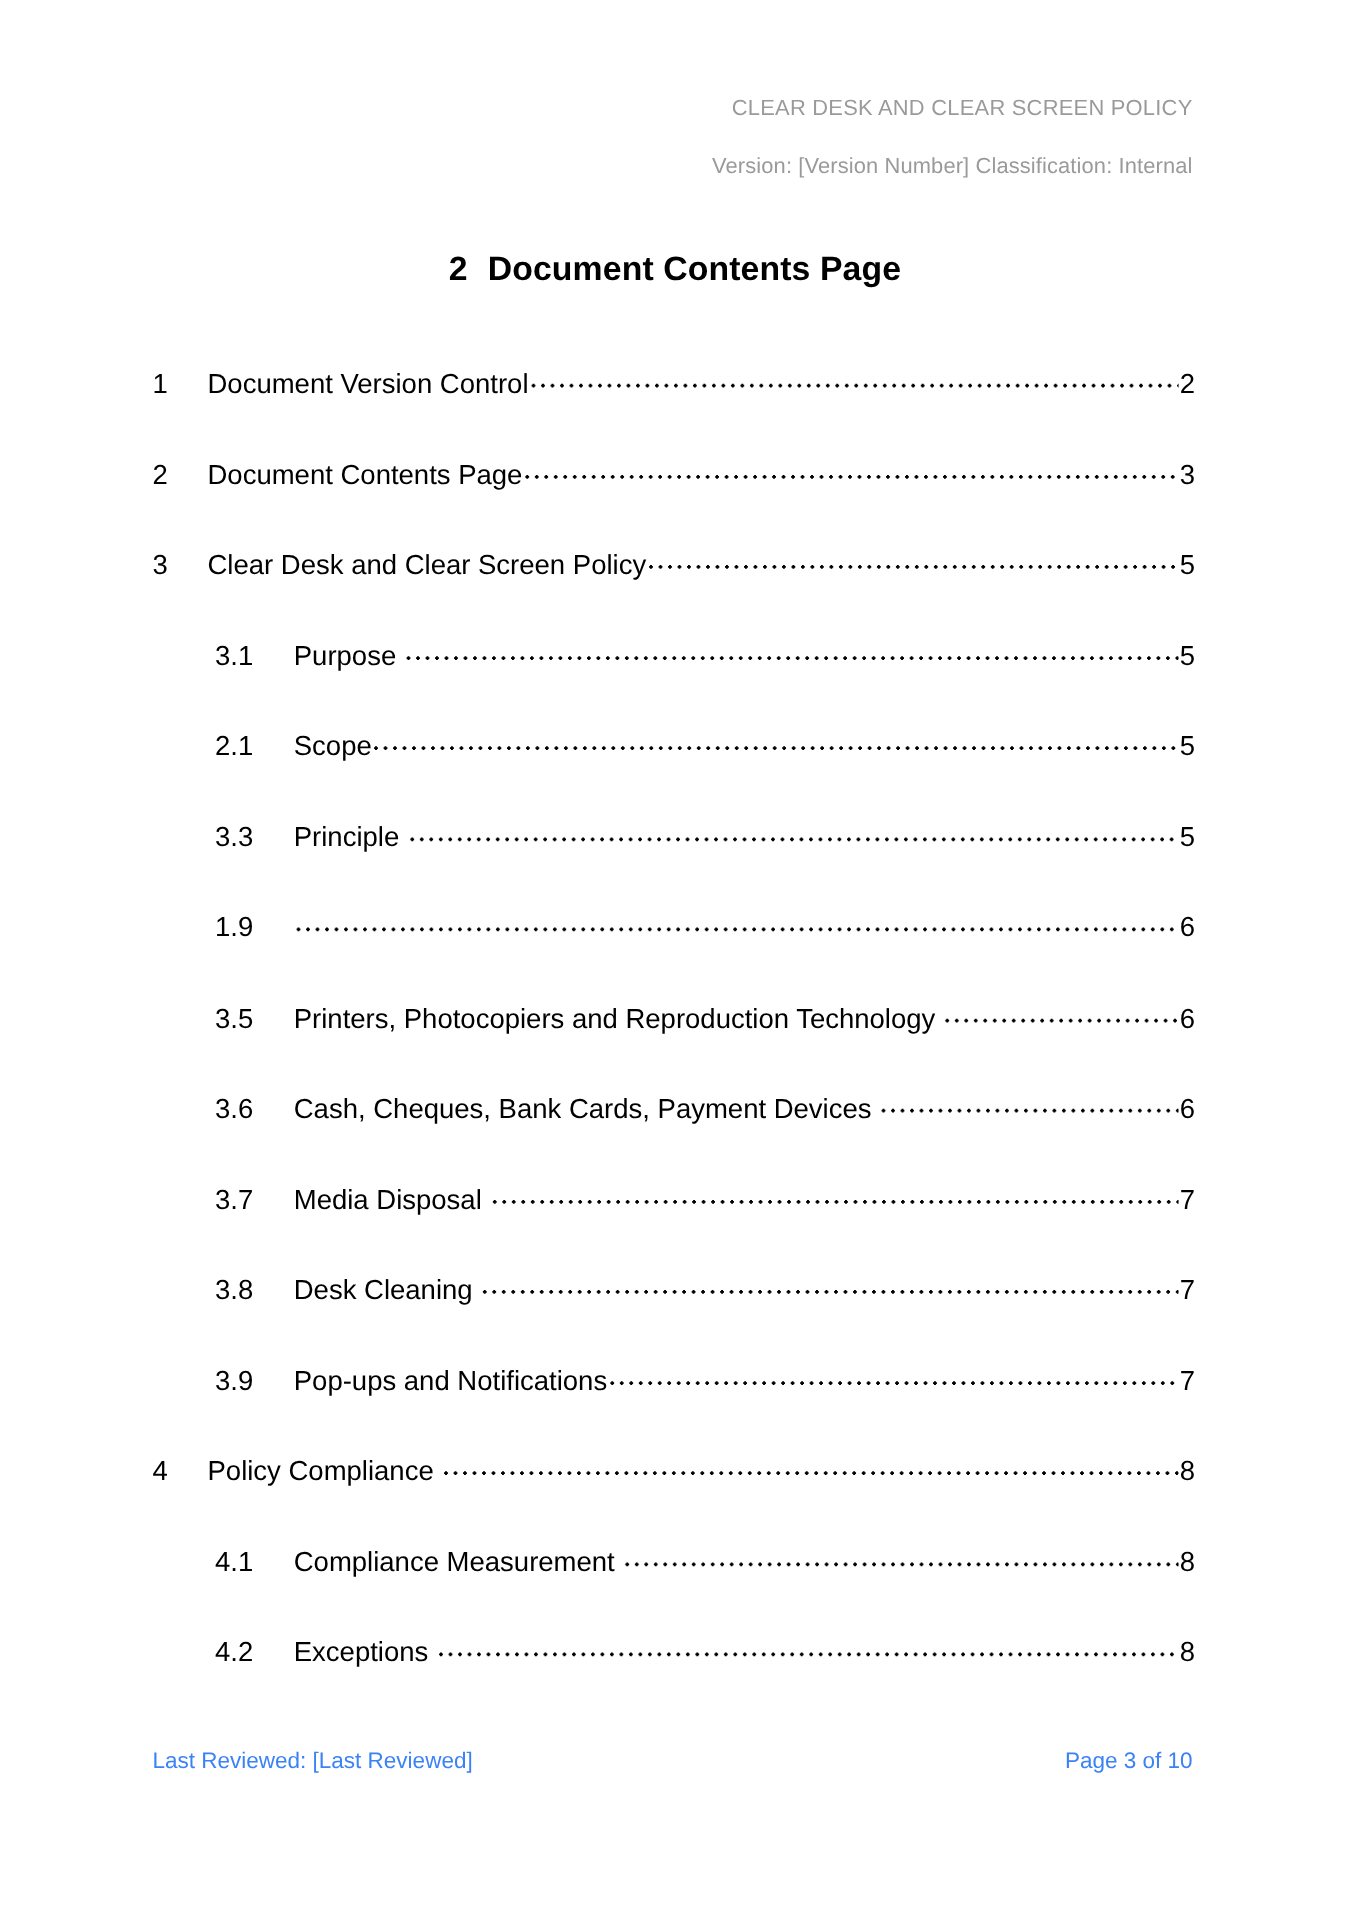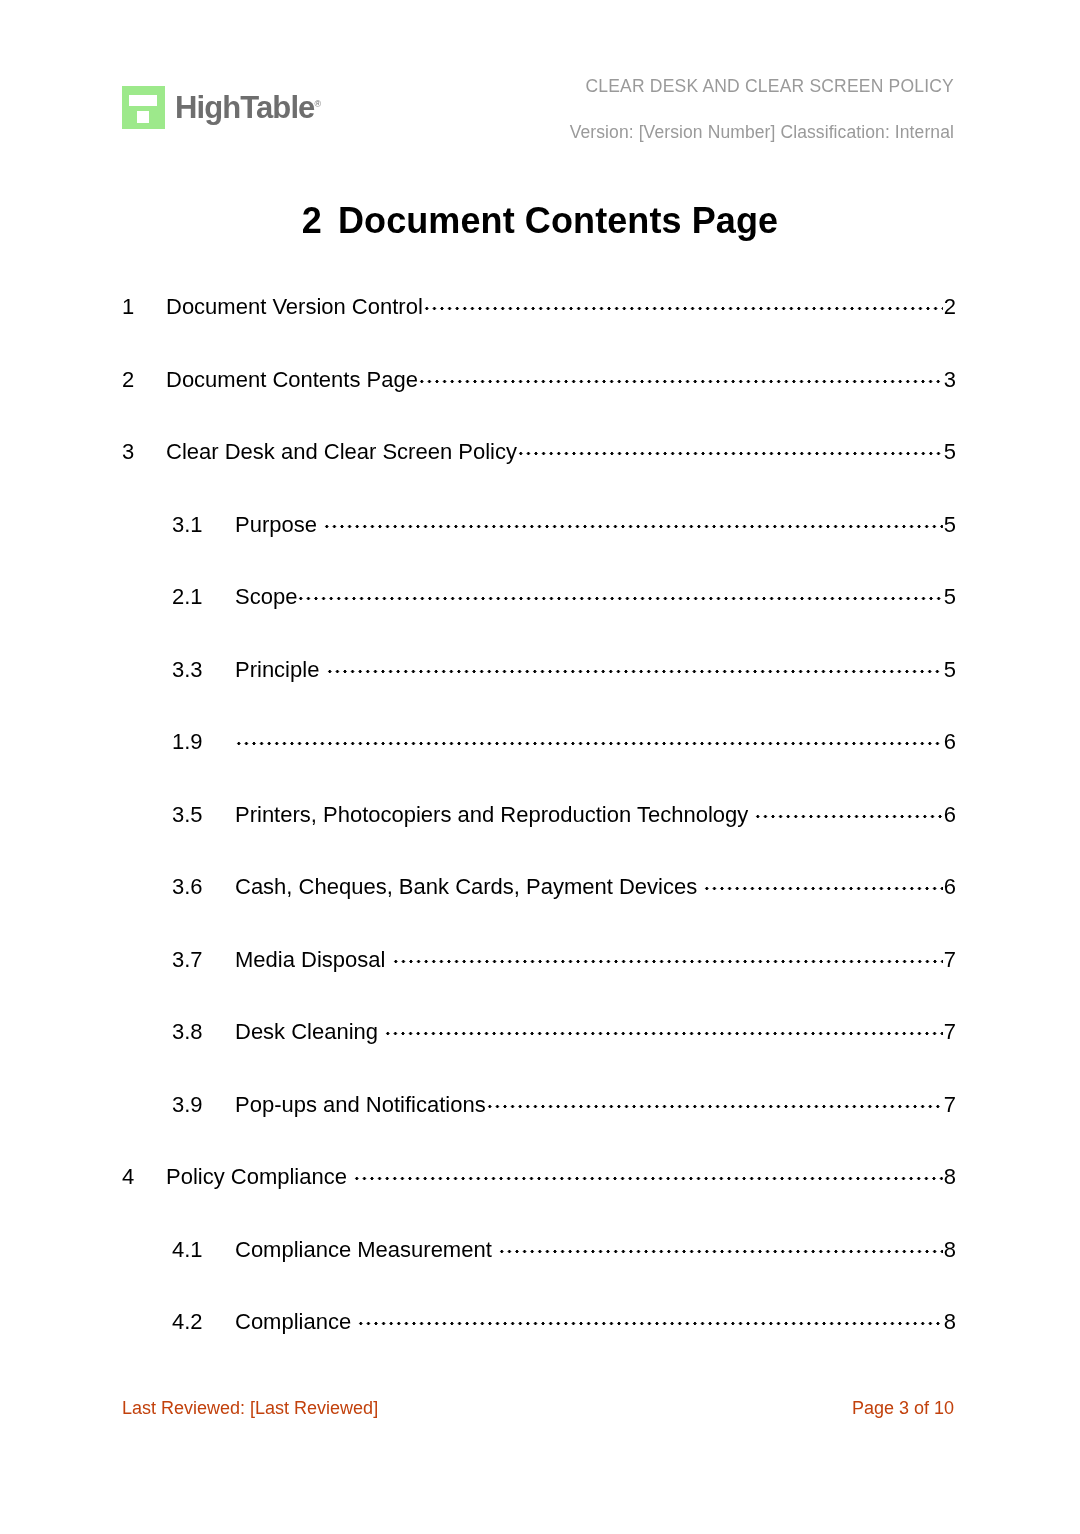--- a/index.html
+++ b/index.html
@@ -98,21 +98,21 @@
     white-space: nowrap;
   }
 
   
   .page-title {
     position: absolute;
     top: 200px;
     left: 0;
     right: 0;
     text-align: center;
-    font-size: 36px;
+    font-size: 27px;
     font-weight: bold;
     color: #000000;
     letter-spacing: 0.1px;
   }
   .page-title .num { margin-right: 16px; }
 
   
   .toc {
     position: absolute;
     top: 292px;
@@ -170,47 +170,40 @@
     text-align: right;
     padding-left: 1px;
   }
 
   
   .footer {
     position: absolute;
     left: 122px;
     right: 126px;
     top: 1398px;
-    color: #c2410c;
+    color: #3b82f6;
     font-size: 18px;
   }
   .footer-row {
     display: flex;
     justify-content: space-between;
     align-items: baseline;
     height: 43px;
     white-space: nowrap;
   }
   .footer-left { text-align: left; }
   .footer-right { text-align: center; }
 </style>
 </head>
 <body>
 
 <div class="page">
 
   <div class="header">
 
-    <div class="logo-block">
-      <div class="logo-mark">
-        <div class="bar"></div>
-        <div class="sq"></div>
-      </div>
-      <div class="logo-word"><span>HighTable</span><span class="reg">®</span></div>
-    </div>
 
     <div class="header-right">
       <div class="header-title">CLEAR DESK AND CLEAR SCREEN POLICY</div>
       <div class="header-sub">Version: [Version Number] Classification: Internal</div>
     </div>
 
   </div>
 
   <div class="page-title"><span class="num">2</span><span>Document Contents Page</span></div>
 
@@ -293,21 +286,21 @@
         <span class="toc-page">8</span>
       </div>
       <div class="toc-row lvl2">
         <span class="toc-num">4.1</span>
         <span class="toc-label pad">Compliance Measurement</span>
         <span class="toc-dots"></span>
         <span class="toc-page">8</span>
       </div>
       <div class="toc-row lvl2">
         <span class="toc-num">4.2</span>
-        <span class="toc-label pad">Compliance</span>
+        <span class="toc-label pad">Exceptions</span>
         <span class="toc-dots"></span>
         <span class="toc-page">8</span>
       </div>
     </div>
 
   <div class="footer">
     <div class="footer-row">
       <span class="footer-left">Last Reviewed: [Last Reviewed]</span>
       <span class="footer-right">Page 3 of 10</span>
     </div>

